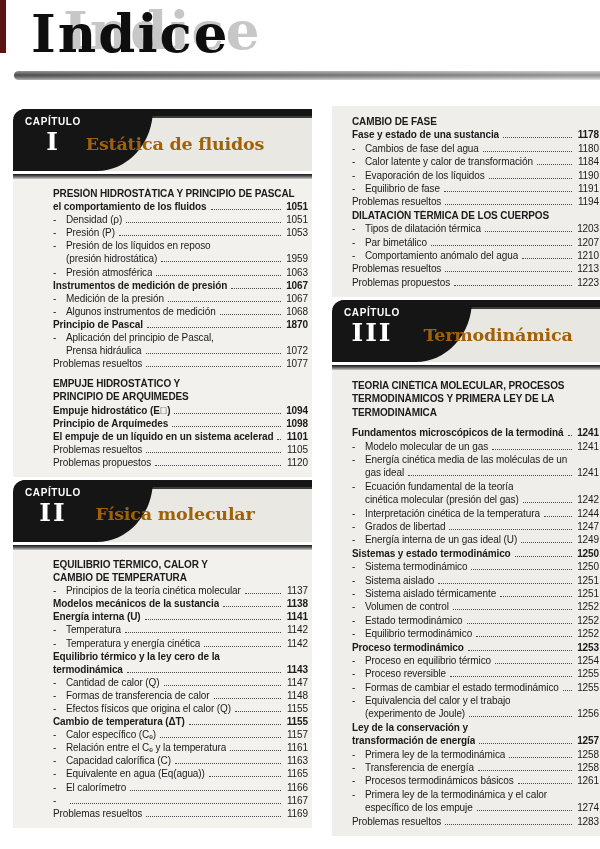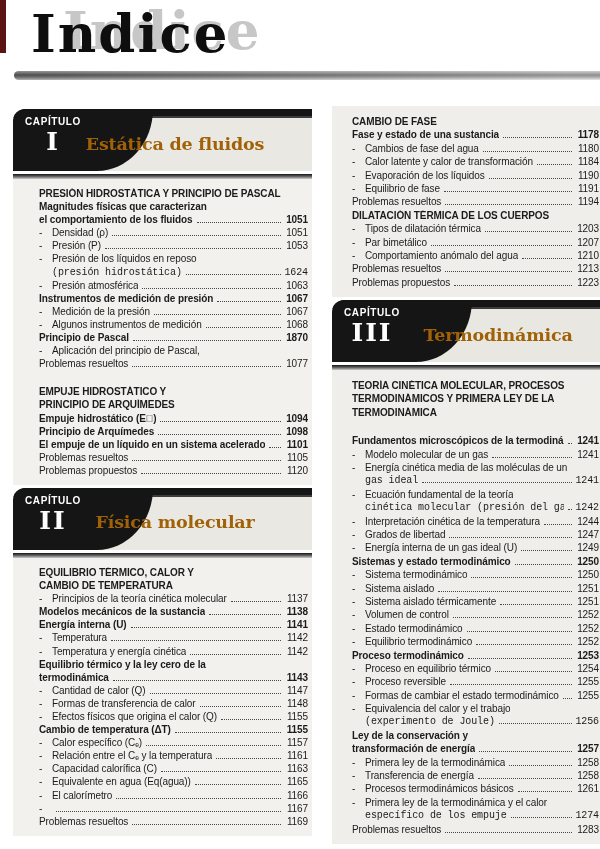--- a/index.html
+++ b/index.html
@@ -41,27 +41,27 @@
   .ch-num{color:#ffffff;font-family:"DejaVu Serif","Liberation Serif",serif;font-weight:700;font-size:25px;line-height:1.1;letter-spacing:2px;text-align:center;width:80px;}
   .ch-title{
     position:absolute;left:95px;right:70px;top:9px;bottom:2px;z-index:3;
     display:flex;align-items:center;justify-content:center;
     font-family:"DejaVu Serif","Liberation Serif",serif;font-weight:700;font-size:17.5px;letter-spacing:-.2px;color:#a16207;white-space:nowrap;
   }
   .col-right .ch-title{left:98px;right:36px;}
   .ch-ridge{height:5px;margin-top:3px;background:linear-gradient(to bottom,#141414 0%,#5a5a5a 45%,#cccccc 100%);}
 
   
-  .entries{background:#f2f1ed;padding:9px 4px 7px 26px;}
+  .entries{background:#f2f1ed;padding:9px 4px 7px 40px;}
   .col-right .entries{background:#efeeea;padding:10px 3px 7px 20px;}
   .row{display:flex;align-items:baseline;height:13.1px;font-size:10px;letter-spacing:-.1px;overflow:hidden;}
   .col-right .row{height:13.4px;}
   .row.b{font-weight:700;}
-  .row.gap{margin-top:15px;}
-  .row.cont{padding-left:13px;font-family:Liberation Mono, monospace;}
+  .row.gap{margin-top:7px;}
+  .row.cont{padding-left:13px;}
   .dash{flex:none;width:13px;}
   .txt{flex:0 1 auto;white-space:nowrap;overflow:hidden;}
   .leader{flex:1 1 auto;min-width:4px;border-bottom:1.4px dotted #474747;margin:0 2px 2.5px 4px;}
   .pg{flex:none;min-width:25px;text-align:right;}
 </style>
 </head>
 <body style="--accent: #5b1413;">
 
 <div class="edge-mark"></div>
 
@@ -85,23 +85,20 @@
           </div>
           <div class="ch-title">Estática de fluidos</div>
         </div>
         <div class="ch-ridge"></div>
       </div>
       <div class="entries">
         <div class="row b">
           <span class="txt">PRESIÓN HIDROSTÁTICA Y PRINCIPIO DE PASCAL</span>
         </div>
         <div class="row b">
-          <span class="txt">Magnitudes físicas que caracterizan</span>
-        </div>
-        <div class="row b">
           <span class="txt">el comportamiento de los fluidos</span>
           <span class="leader"></span>
           <span class="pg">1051</span>
         </div>
         <div class="row">
           <span class="dash">-</span>
           <span class="txt">Densidad (ρ)</span>
           <span class="leader"></span>
           <span class="pg">1051</span>
         </div>
@@ -111,21 +108,21 @@
           <span class="leader"></span>
           <span class="pg">1053</span>
         </div>
         <div class="row">
           <span class="dash">-</span>
           <span class="txt">Presión de los líquidos en reposo</span>
         </div>
         <div class="row cont">
           <span class="txt">(presión hidrostática)</span>
           <span class="leader"></span>
-          <span class="pg">1624</span>
+          <span class="pg">1959</span>
         </div>
         <div class="row">
           <span class="dash">-</span>
           <span class="txt">Presión atmosférica</span>
           <span class="leader"></span>
           <span class="pg">1063</span>
         </div>
         <div class="row b">
           <span class="txt">Instrumentos de medición de presión</span>
           <span class="leader"></span>
@@ -144,20 +141,25 @@
           <span class="pg">1068</span>
         </div>
         <div class="row b">
           <span class="txt">Principio de Pascal</span>
           <span class="leader"></span>
           <span class="pg">1870</span>
         </div>
         <div class="row">
           <span class="dash">-</span>
           <span class="txt">Aplicación del principio de Pascal,</span>
+        </div>
+        <div class="row cont">
+          <span class="txt">Prensa hidráulica</span>
+          <span class="leader"></span>
+          <span class="pg">1072</span>
         </div>
         <div class="row">
           <span class="txt">Problemas resueltos</span>
           <span class="leader"></span>
           <span class="pg">1077</span>
         </div>
         <div class="row b gap">
           <span class="txt">EMPUJE HIDROSTÁTICO Y</span>
         </div>
         <div class="row b">

